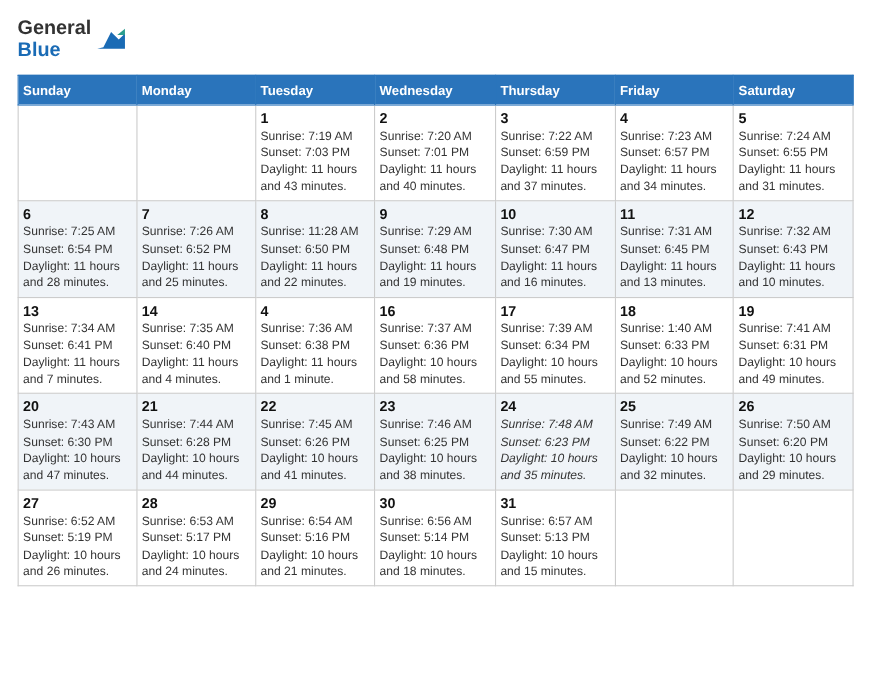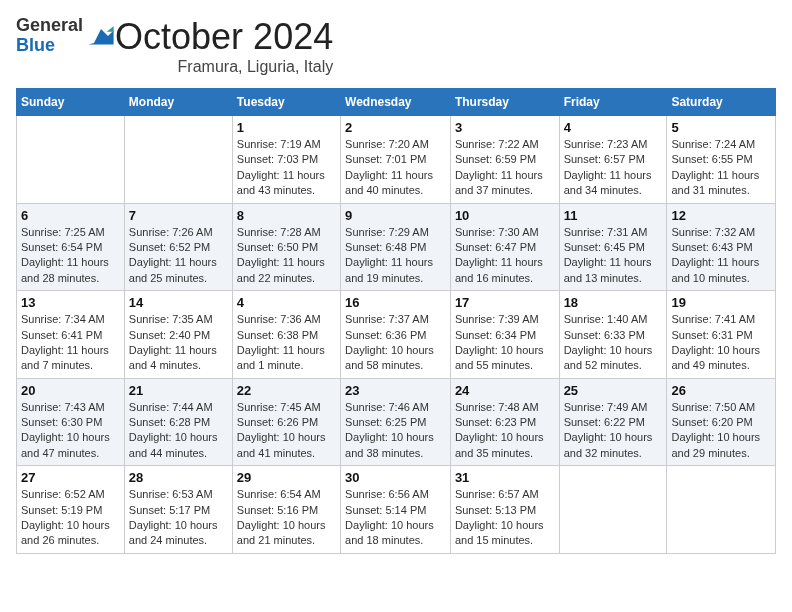--- a/index.html
+++ b/index.html
@@ -101,24 +101,20 @@
   <div class="logo">
     <div class="logo-text">
       <span class="logo-general">General</span>
       <span class="logo-blue">Blue</span>
     </div>
     <svg class="logo-icon" viewBox="0 0 40 40">
       <polygon points="10,30 20,10 30,20 38,12 38,32 2,32" fill="#1a6bb5"></polygon>
       <polygon points="28,14 38,6 38,14" fill="#2a9d8f"></polygon>
     </svg>
   </div>
-  <div class="title-block">
-    <div class="month-title">October 2024</div>
-    <div class="location">Framura, Liguria, Italy</div>
-  </div>
 </div>
 
 <table>
   <thead>
     <tr id="header-row">
         <th>Sunday</th>
         <th>Monday</th>
         <th>Tuesday</th>
         <th>Wednesday</th>
         <th>Thursday</th>
@@ -169,21 +165,21 @@
 Daylight: 11 hours and 28 minutes.</div>
         </td>
         <td>
           <span class="day-num">7</span>
           <div class="day-info" style="white-space: pre-line;">Sunrise: 7:26 AM
 Sunset: 6:52 PM
 Daylight: 11 hours and 25 minutes.</div>
         </td>
         <td>
           <span class="day-num">8</span>
-          <div class="day-info" style="white-space: pre-line;">Sunrise: 7:28 AM
+          <div class="day-info" style="white-space: pre-line;">Sunrise: 11:28 AM
 Sunset: 6:50 PM
 Daylight: 11 hours and 22 minutes.</div>
         </td>
         <td>
           <span class="day-num">9</span>
           <div class="day-info" style="white-space: pre-line;">Sunrise: 7:29 AM
 Sunset: 6:48 PM
 Daylight: 11 hours and 19 minutes.</div>
         </td>
         <td>
@@ -208,21 +204,21 @@
       <tr>
         <td>
           <span class="day-num">13</span>
           <div class="day-info" style="white-space: pre-line;">Sunrise: 7:34 AM
 Sunset: 6:41 PM
 Daylight: 11 hours and 7 minutes.</div>
         </td>
         <td>
           <span class="day-num">14</span>
           <div class="day-info" style="white-space: pre-line;">Sunrise: 7:35 AM
-Sunset: 2:40 PM
+Sunset: 6:40 PM
 Daylight: 11 hours and 4 minutes.</div>
         </td>
         <td>
           <span class="day-num">4</span>
           <div class="day-info" style="white-space: pre-line;">Sunrise: 7:36 AM
 Sunset: 6:38 PM
 Daylight: 11 hours and 1 minute.</div>
         </td>
         <td>
           <span class="day-num">16</span>
@@ -269,21 +265,21 @@
 Daylight: 10 hours and 41 minutes.</div>
         </td>
         <td>
           <span class="day-num">23</span>
           <div class="day-info" style="white-space: pre-line;">Sunrise: 7:46 AM
 Sunset: 6:25 PM
 Daylight: 10 hours and 38 minutes.</div>
         </td>
         <td>
           <span class="day-num">24</span>
-          <div class="day-info" style="white-space: pre-line;">Sunrise: 7:48 AM
+          <div class="day-info" style="white-space: pre-line; font-style: italic;">Sunrise: 7:48 AM
 Sunset: 6:23 PM
 Daylight: 10 hours and 35 minutes.</div>
         </td>
         <td>
           <span class="day-num">25</span>
           <div class="day-info" style="white-space: pre-line;">Sunrise: 7:49 AM
 Sunset: 6:22 PM
 Daylight: 10 hours and 32 minutes.</div>
         </td>
         <td>

